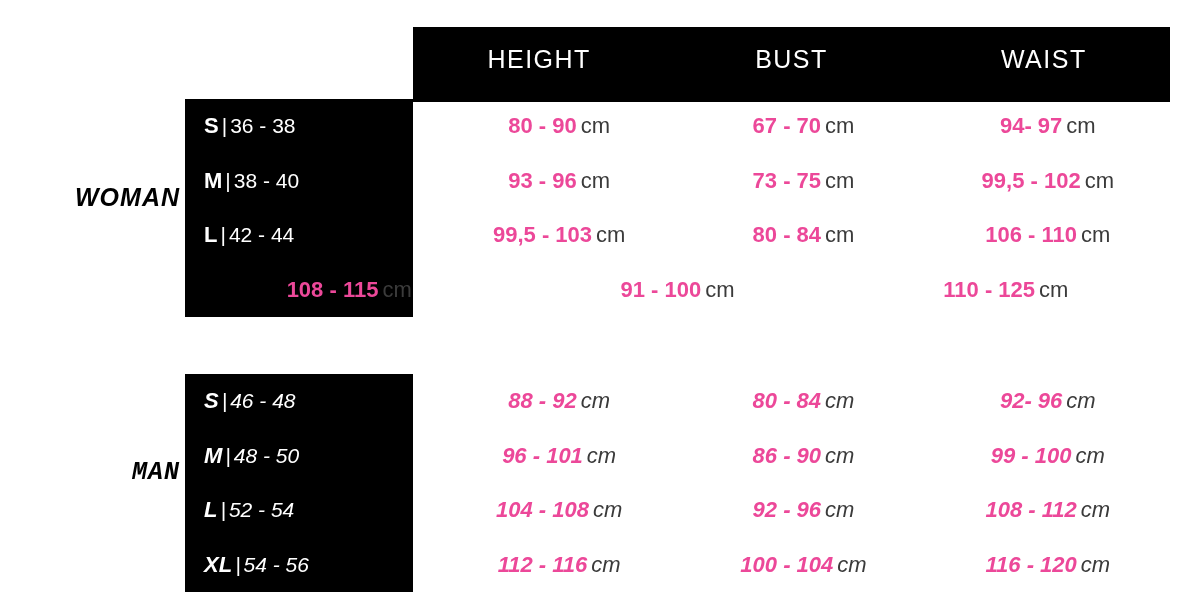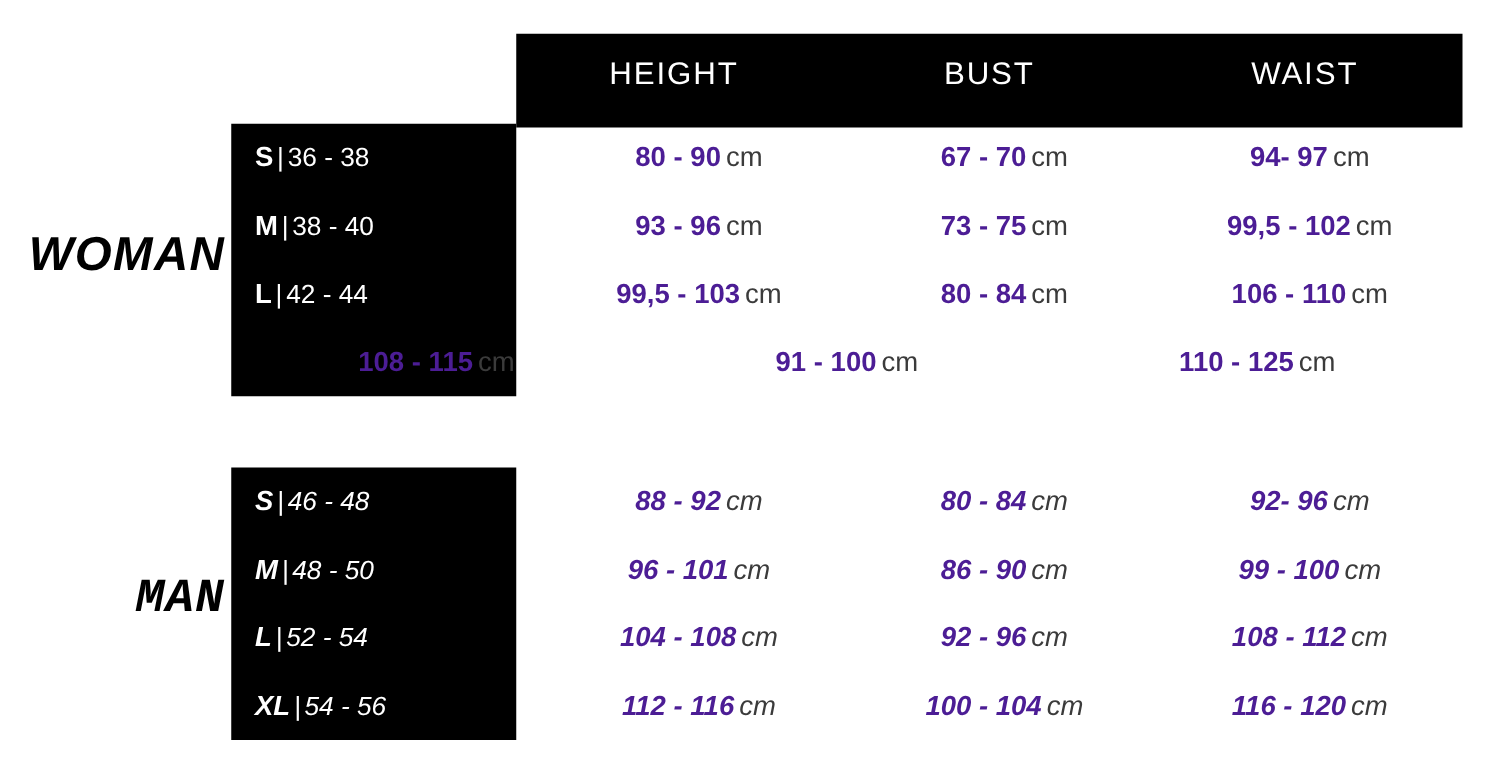--- a/index.html
+++ b/index.html
@@ -47,21 +47,21 @@
     font-size: 25px;
     letter-spacing: 1.5px;
     font-weight: 400;
   }
 
   
   .group-label {
     position: absolute;
     font-style: italic;
     font-weight: bold;
-    font-size: 38px;
+    font-size: 25px;
     letter-spacing: 1px;
     color: #000000;
     text-align: right;
     width: 160px;
     left: 20px;
   }
   .group-label.woman { top: 183px; }
   .group-label.man { top: 458px; font-family: Liberation Mono, monospace; }
 
   
@@ -112,21 +112,21 @@
 
   .meas-cell {
     flex: 1 1 0;
     text-align: center;
     font-size: 22px;
     color: #3b3b3b;
     white-space: nowrap;
   }
   .meas-cell .val {
     font-weight: bold;
-    color: #4c1d95;
+    color: #ec4899;
   }
   .meas-cell .unit {
     font-weight: normal;
     color: #3b3b3b;
     padding-left: 4px;
   }
 </style>
 </head>
 <body>
 

